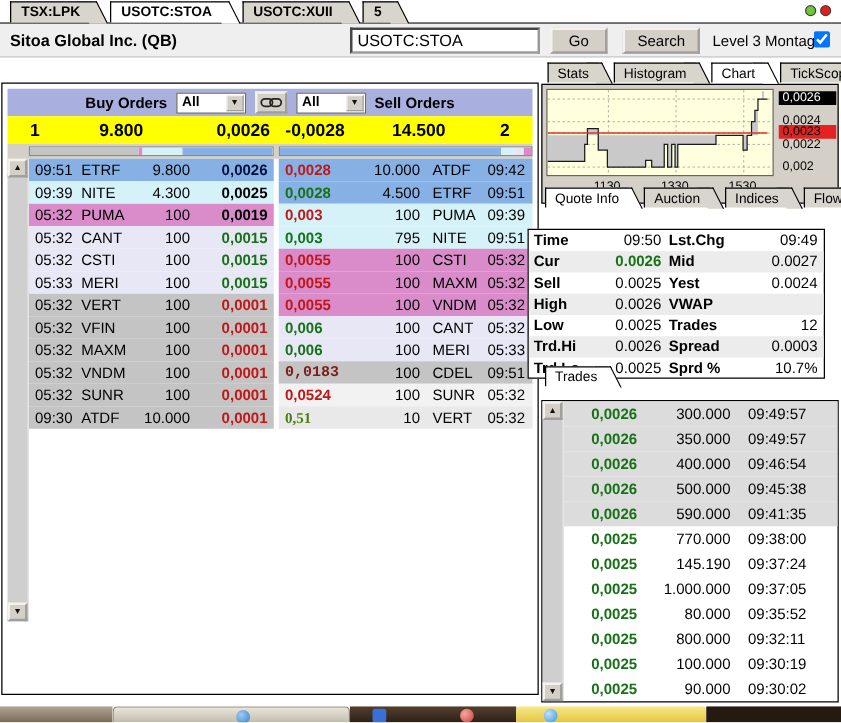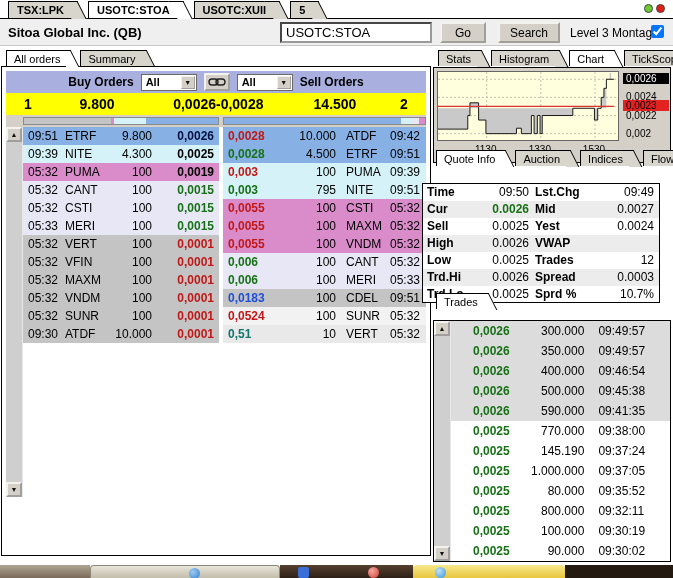--- a/index.html
+++ b/index.html
@@ -41,21 +41,21 @@
 .cur-header{height:55px;background:#141489;color:#fff;font-weight:bold;font-size:15px}
 .cur-header .line1{display:flex;justify-content:space-between;padding:5px 8px 0 8px}
 .filters{height:22px;background:#A9B0DF;display:flex;align-items:center;justify-content:center;gap:7px;font-size:12px;font-weight:bold}
 .fake-select{width:56px;height:17px;background:#fff;border:1px solid #6a6a6a;display:flex;align-items:center;font-size:11px;font-weight:bold;padding-left:4px;position:relative}
 .fake-select .arrow-btn{position:absolute;right:1px;top:1px;bottom:1px;width:14px;background:#D4D0C8;border:1px outset #f4f2ee;font-size:7px;display:flex;align-items:center;justify-content:center;color:#111}
 .link-btn{width:26px;height:18px;background:#D4D0C8;border:2px outset #f4f2ee;display:flex;align-items:center;justify-content:center}
 .summary-row{height:22px;background:#FFFF00;display:flex;align-items:center;font-weight:bold;font-size:14px}
 .summary-row .cnt{width:44px;text-align:center}
 .summary-row .szf{flex:1;text-align:center}
 .summary-row .bpx{width:72px;text-align:right}
-.summary-row .apx{width:72px;text-align:left}
+.summary-row .apx{width:72px;text-align:center}
 .depth-strip{height:12px;background:#D4D0C8;display:flex;align-items:center;padding-left:17px;gap:4px}
 .depth-bar{height:8px;border:1px solid #8a8a8a;display:flex;background:#fff;overflow:hidden}
 .depth-bar.left{width:196px}
 .depth-bar.right{width:203px}
 .lower{display:flex;height:370px}
 .vscroll{width:17px;background:#CFCFCF;position:relative;flex:none;border-right:1px solid #e8e8e8}
 .sb-btn{position:absolute;left:0;width:16px;height:15px;background:#D4D0C8;border:2px outset #f4f2ee;font-size:7px;text-align:center;line-height:11px;color:#111}
 .sb-btn.up{top:0}
 .sb-btn.down{bottom:0}
 .tables{flex:1;display:flex;align-items:flex-start}
@@ -125,24 +125,20 @@
 
   <div class="title-row">
     <span class="inst-title">Sitoa Global Inc. (QB)</span>
     <input class="sym-input" type="text" value="USOTC:STOA" style="">
     <button class="btn go">Go</button>
     <button class="btn search">Search</button>
     <span class="montage-label">Level 3 Montage</span>
     <input class="montage-check" type="checkbox" checked="true" style="">
   </div>
 
-  <div class="ptabs left-tabs">
-    <div class="ptab active"><span>All orders</span></div>
-    <div class="ptab"><span>Summary</span></div>
-  </div>
 
   <div class="left-box">
     <div class="lb-inner">
       <div class="filters">
         <span>Buy Orders</span>
         <div class="fake-select">
           <span>All</span>
           <span class="arrow-btn">▼</span>
         </div>
         <button class="link-btn">
@@ -309,33 +305,33 @@
                 <span class="c-mm">CANT</span>
                 <span class="c-t">05:32</span>
               </div>
               <div class="book-row ask-row" style="background: rgb(231, 231, 246);">
                 <span class="c-px" style="color: rgb(23, 113, 23);">0,006</span>
                 <span class="c-sz">100</span>
                 <span class="c-mm">MERI</span>
                 <span class="c-t">05:33</span>
               </div>
               <div class="book-row ask-row" style="background: rgb(196, 196, 196);">
-                <span class="c-px" style="color: #1d4ed8;">0,0183</span>
+                <span class="c-px" style="color: #7f1d1d; font-family: Liberation Mono, monospace;">0,0183</span>
                 <span class="c-sz">100</span>
                 <span class="c-mm">CDEL</span>
                 <span class="c-t">09:51</span>
               </div>
               <div class="book-row ask-row" style="background: rgb(242, 242, 242);">
                 <span class="c-px" style="color: rgb(192, 24, 24);">0,0524</span>
                 <span class="c-sz">100</span>
                 <span class="c-mm">SUNR</span>
                 <span class="c-t">05:32</span>
               </div>
               <div class="book-row ask-row" style="background: rgb(233, 233, 233);">
-                <span class="c-px" style="color: #0f766e;">0,51</span>
+                <span class="c-px" style="color: #4d7c0f; font-family: Liberation Serif, serif;">0,51</span>
                 <span class="c-sz">10</span>
                 <span class="c-mm">VERT</span>
                 <span class="c-t">05:32</span>
               </div>
             </div>
         </div>
       </div>
     </div>
   </div>
 

